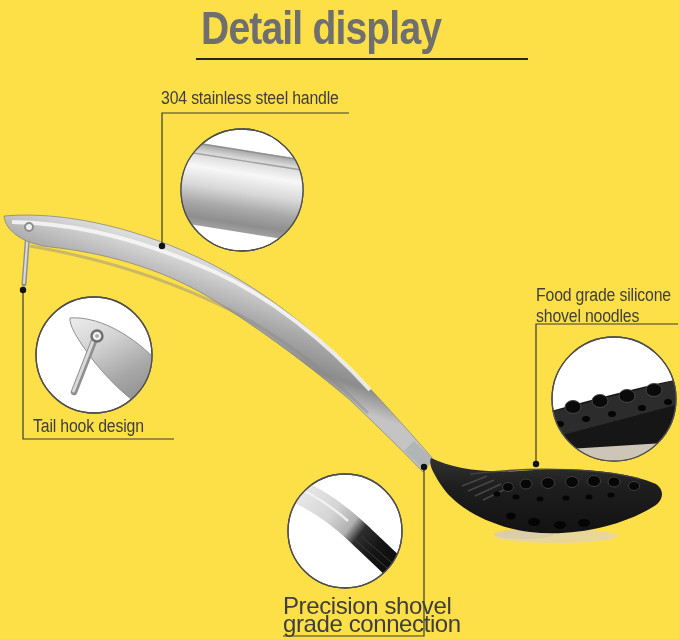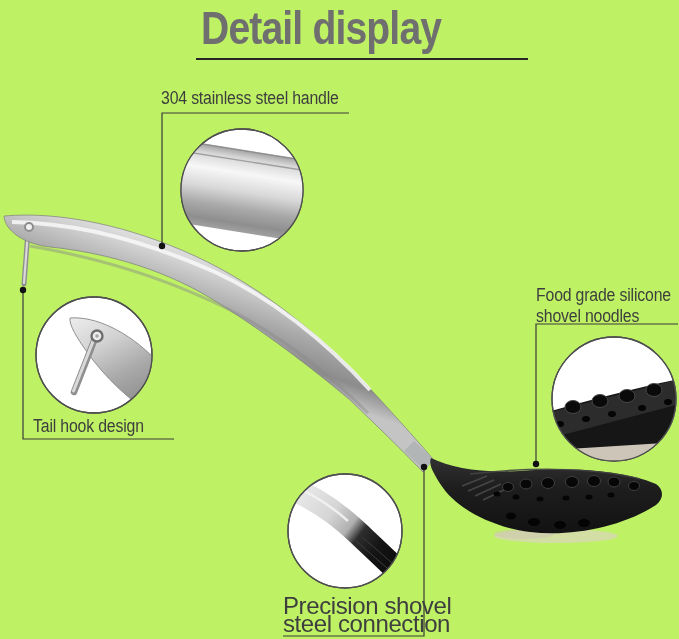--- a/index.html
+++ b/index.html
@@ -1,17 +1,17 @@
 <!DOCTYPE html>
 <html><head>
 <meta charset="utf-8">
 <style>
   html,body{margin:0;padding:0;background:#fff;}
   .canvas{
-    position:relative;width:679px;height:639px;background:#bef264;
+    position:relative;width:679px;height:639px;background:#fde047;
     overflow:hidden;font-family:"Liberation Sans", sans-serif;
   }
   svg.scene{position:absolute;left:0;top:0;}
   .page-title{
     position:absolute;left:201px;top:1px;
     font-size:46px;font-weight:700;color:#6f6f6f;
     letter-spacing:-1px;white-space:nowrap;
     transform:scaleX(.85);transform-origin:left top;
   }
   .callout-label{
@@ -230,16 +230,16 @@
 
   <div class="callout-label label-tail">Tail hook design</div>
 
   <div class="callout-label label-silicone">
     <div>Food grade silicone</div>
     <div>shovel noodles</div>
   </div>
 
   <div class="callout-label label-connection">
     <div>Precision shovel</div>
-    <div>steel connection</div>
+    <div>grade connection</div>
   </div>
 
 </div>
 
 </body></html>

